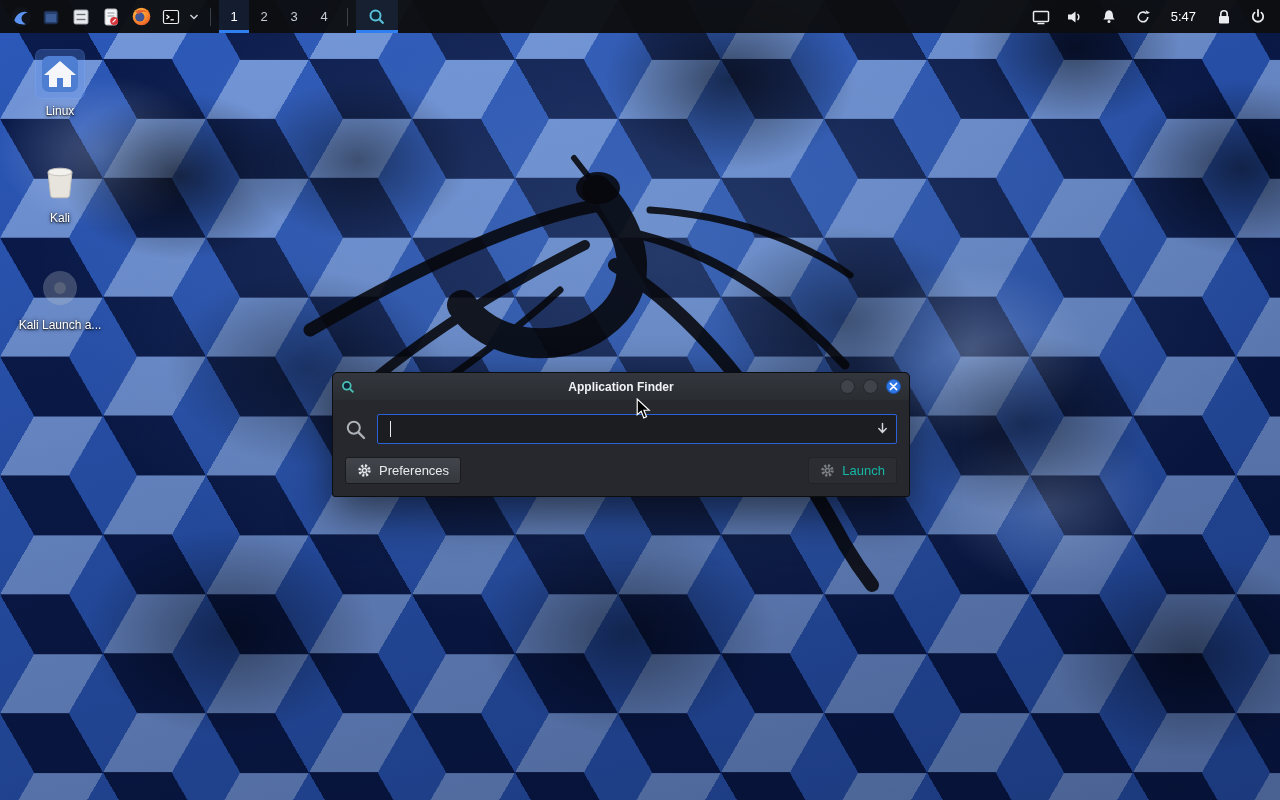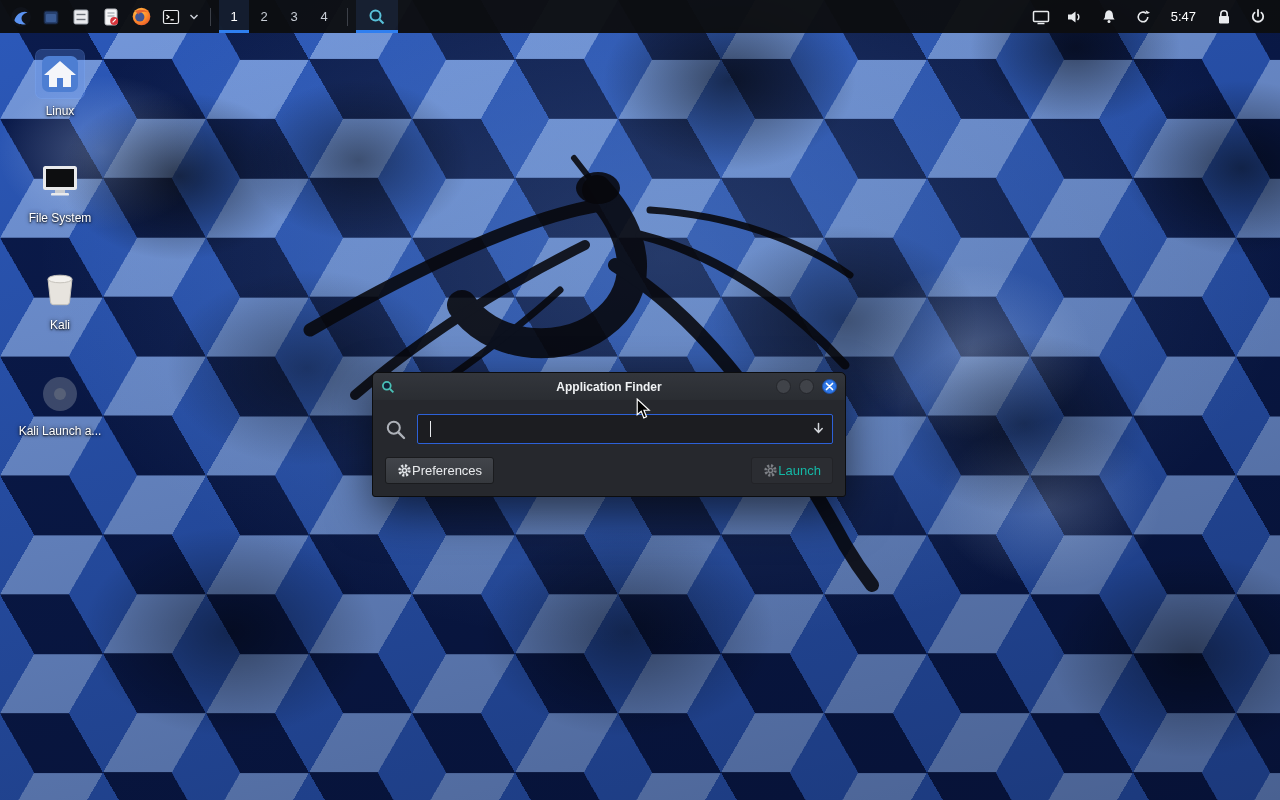--- a/index.html
+++ b/index.html
@@ -63,21 +63,21 @@
   
   .desktop { position:absolute; left:12px; top:50px; z-index:5;
              display:flex; flex-direction:column; gap:38px; width:96px; align-items:center; }
   .dicon { display:flex; flex-direction:column; align-items:center; gap:7px; width:96px; }
   .dimg { width:48px; height:48px; display:block; border-radius:6px; }
   .dicon.selected .dimg { background:rgba(95,145,240,0.30); box-shadow:0 0 0 1px rgba(120,170,255,0.35); }
   .dlabel { color:#ffffff; font-size:12px; text-align:center; line-height:1.15;
             text-shadow:0 1px 2px rgba(0,0,0,0.95), 0 0 4px rgba(0,0,0,0.7); white-space:nowrap; }
 
   
-  .finder { position:absolute; left:372px; top:372px; width:474px; z-index:20;
+  .finder { position:absolute; left:332px; top:372px; width:578px; z-index:20;
             background:#26282d; border:1px solid #0c0d0f; border-radius:5px 5px 3px 3px;
             box-shadow:0 16px 44px rgba(0,0,0,0.6); }
   .titlebar { position:relative; height:27px; background:linear-gradient(#33363c,#2a2d32);
               border-radius:5px 5px 0 0; display:flex; align-items:center; padding:0 8px; }
   .t-icon { display:flex; }
   .t-title { position:absolute; left:0; right:0; text-align:center; color:#f0f2f4;
              font-weight:bold; font-size:12px; pointer-events:none; }
   .t-buttons { margin-left:auto; display:flex; gap:8px; position:relative; }
   .wbtn { width:15px; height:15px; border-radius:50%; background:#404349; border:1px solid #24262b;
           display:flex; align-items:center; justify-content:center; padding:0; }
@@ -86,21 +86,21 @@
   .searchrow { display:flex; align-items:center; gap:11px; margin:4px 0 13px; }
   .inputwrap { position:relative; flex:1; height:30px; }
   .searchinput { width:100%; height:30px; background:#1c1d21; border:1px solid #2d61d8; border-radius:2px;
                  color:#e8eaed; padding:0 28px 0 12px; font-size:13px; outline:none;
                  font-family:"Liberation Sans","DejaVu Sans",sans-serif; }
   .caret { position:absolute; left:13px; top:7px; width:1px; height:16px; background:#e8eaed;
            animation:blink 1.1s step-end infinite; }
   @keyframes blink { 50% { opacity:0; } }
   .dropbtn { position:absolute; right:8px; top:8px; display:flex; }
   .btnrow { display:flex; justify-content:space-between; align-items:center; }
-  .btn { display:flex; align-items:center; height:27px; padding:0 11px; font-size:13px; border-radius:3px; }
+  .btn { display:flex; align-items:center; gap:7px; height:27px; padding:0 11px; font-size:13px; border-radius:3px; }
   .btn.pref { background:linear-gradient(#42454b,#35383d); border:1px solid #1a1b1e; color:#e8eaed; }
   .btn.launch { background:#2b2d32; border:1px solid #222327; color:#14b8a6; }
   .btn .ic { display:flex; }
 
   .cursor { position:absolute; left:636px; top:398px; z-index:100; pointer-events:none; }
 </style>
 </head>
 <body>
 
 <div class="wallpaper">
@@ -249,31 +249,20 @@
     <span class="dimg">
       <svg width="48" height="48" viewBox="0 0 48 48">
         <rect x="6" y="6" width="36" height="36" rx="7" fill="#4d7ed2"></rect>
         <path d="M24,11 L40,25 H35 V37 H13 V25 H8 Z" fill="#f4f6fa"></path>
         <rect x="21" y="28" width="6" height="9" fill="#4d7ed2"></rect>
       </svg>
     </span>
     <span class="dlabel">Linux</span>
   </div>
 
-  <div class="dicon">
-    <span class="dimg">
-      <svg width="48" height="48" viewBox="0 0 48 48">
-        <rect x="7" y="9" width="34" height="24" rx="2.5" fill="#e9eaec"></rect>
-        <rect x="10" y="12" width="28" height="18" fill="#0d0e10"></rect>
-        <rect x="19" y="33" width="10" height="3" fill="#c9ccd1"></rect>
-        <rect x="15" y="36" width="18" height="2.6" rx="1.2" fill="#e9eaec"></rect>
-      </svg>
-    </span>
-    <span class="dlabel">File System</span>
-  </div>
 
   <div class="dicon">
     <span class="dimg">
       <svg width="48" height="48" viewBox="0 0 48 48">
         <path d="M12,15 L14.5,38 a3,3 0 0 0 3,2.7 h13 a3,3 0 0 0 3,-2.7 L36,15" fill="#e7e4de" stroke="#c6c3bc"></path>
         <ellipse cx="24" cy="15" rx="12" ry="3.8" fill="#f3f1ed" stroke="#c6c3bc"></ellipse>
       </svg>
     </span>
     <span class="dlabel">Kali</span>
   </div>

